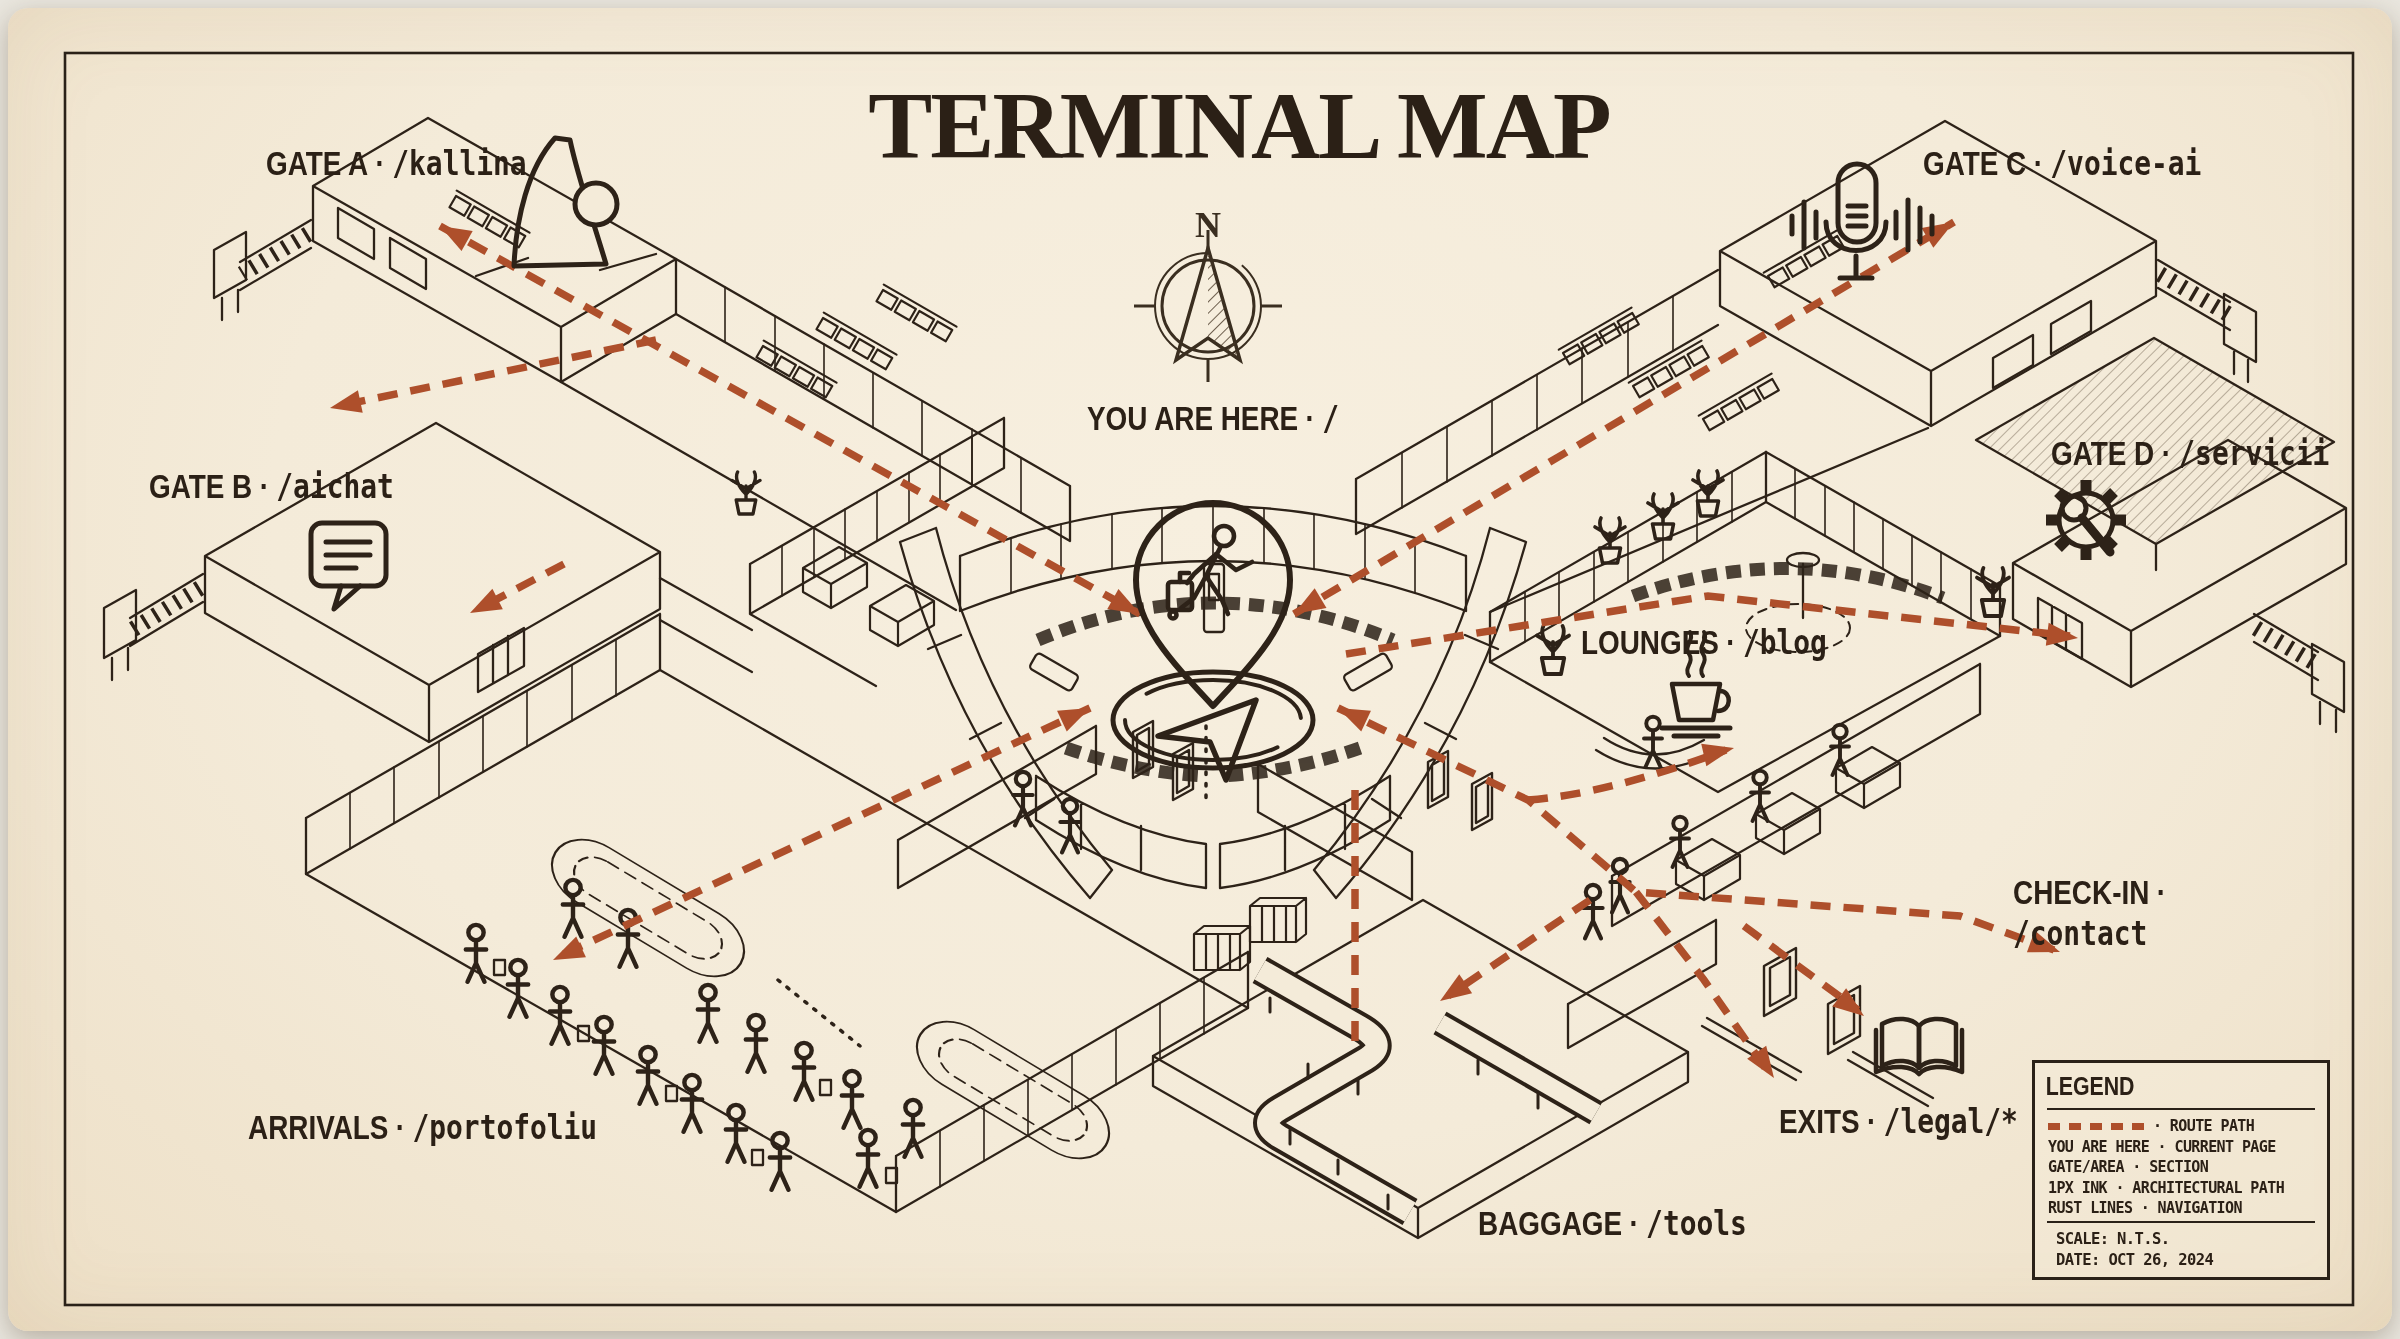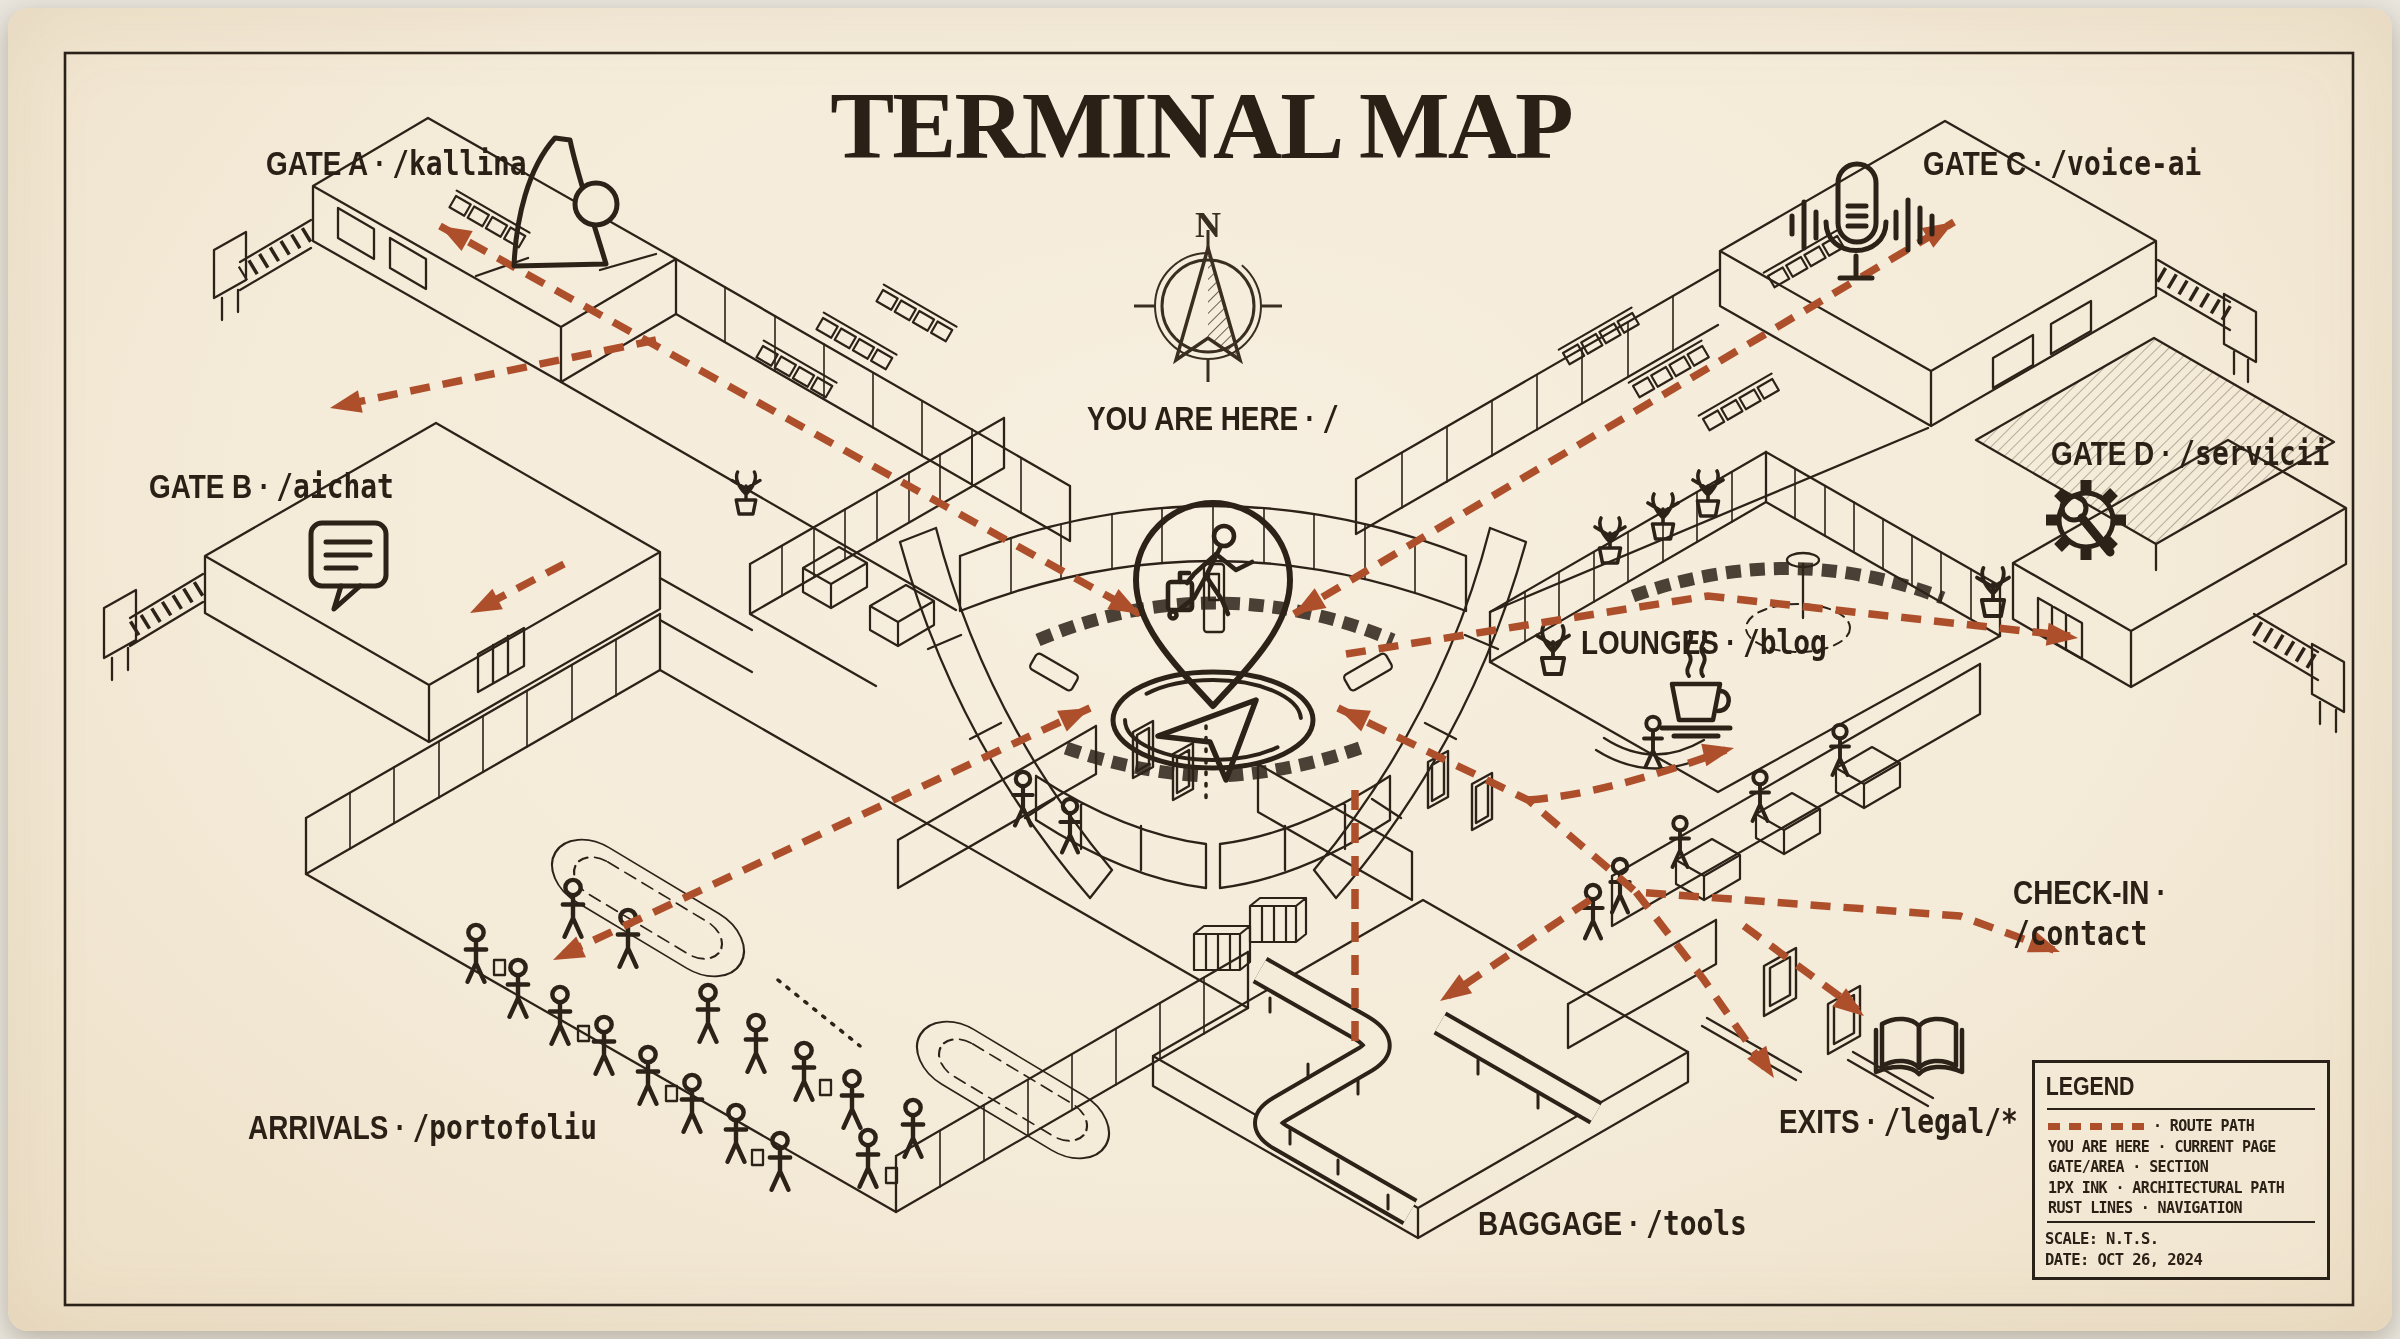--- a/index.html
+++ b/index.html
@@ -6,36 +6,36 @@
   #stage{position:relative;width:2400px;height:1339px;font-family:"Liberation Sans",sans-serif}
   #paper{position:absolute;inset:8px;border-radius:20px;
     background:radial-gradient(ellipse at 50% 38%, #f7efdf 0%, #f4ebd9 55%, #eddfc6 100%);
     box-shadow:0 8px 26px rgba(70,50,25,.30), inset 0 0 90px rgba(150,110,55,.10);}
   svg{position:absolute;left:0;top:0;width:2400px;height:1339px}
   .map-label{position:absolute;color:#2b2016;white-space:nowrap;font-size:34px;line-height:1.1;
     transform:scaleX(.82);transform-origin:0 0;z-index:5}
   .map-label .n{font-family:"Liberation Sans",sans-serif;font-weight:700}
   .map-label .sep{font-weight:700;padding:0 9px}
   .map-label .p{font-family:"DejaVu Sans Mono",monospace;font-weight:700}
-  #title{position:absolute;left:1193px;top:62px;transform:translateX(-50%);
+  #title{position:absolute;left:1231px;top:62px;transform:translateX(-50%);
     font-family:"Liberation Serif",serif;font-weight:700;font-size:96px;letter-spacing:-2px;
     color:#2b2016;z-index:5;white-space:nowrap}
   #north{position:absolute;left:1200px;top:196px;transform:translateX(-50%);
     font-family:"Liberation Serif",serif;font-weight:700;font-size:36px;color:#3a2e20;z-index:5}
   #legend{position:absolute;left:2024px;top:1052px;width:298px;height:220px;
     border:3px solid #2a2118;color:#2b2016;z-index:5;box-sizing:border-box;background:rgba(246,238,222,.35)}
   #legend .lg-title{font-family:"Liberation Sans",sans-serif;font-weight:700;font-size:26px;
     transform:scaleX(.82);transform-origin:0 0;padding:8px 0 4px 13px}
   #legend hr{border:none;border-top:2px solid #2a2118;margin:2px 12px 6px 12px}
   #legend .lg-row{font-family:"DejaVu Sans Mono",monospace;font-weight:700;font-size:15px;
     letter-spacing:-.6px;line-height:20.5px;padding-left:13px;white-space:nowrap}
   #legend .swatch{display:inline-block;width:100px;height:7px;margin-right:5px;vertical-align:middle;
     background:repeating-linear-gradient(90deg,#ae4f2b 0 12px,transparent 12px 21px)}
   #legend .lg-foot{font-family:"DejaVu Sans Mono",monospace;font-weight:700;font-size:15.5px;
-    letter-spacing:-.6px;line-height:21px;padding-left:10px;white-space:nowrap}
+    letter-spacing:-.6px;line-height:21px;padding-left:21px;white-space:nowrap}
 </style>
 </head>
 <body>
 
 <div id="stage">
  <div id="paper">
 
   <svg viewBox="0 0 2400 1339">
     <defs>
       <pattern id="hatch" width="8" height="8" patternTransform="rotate(45)" patternUnits="userSpaceOnUse">

